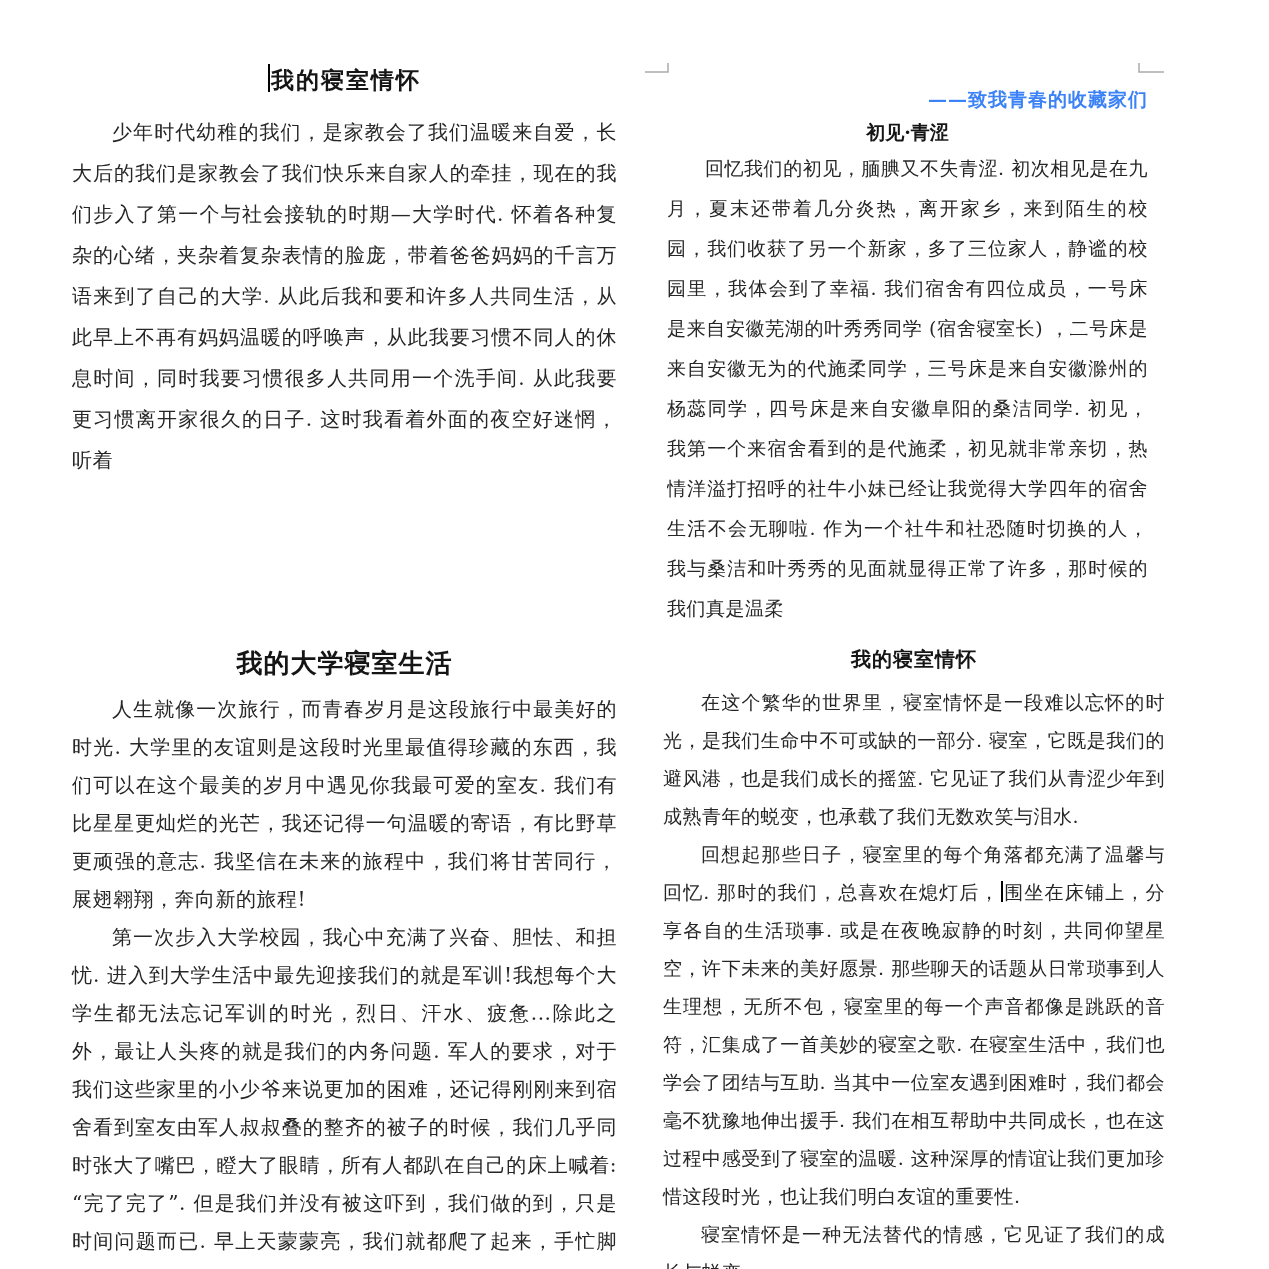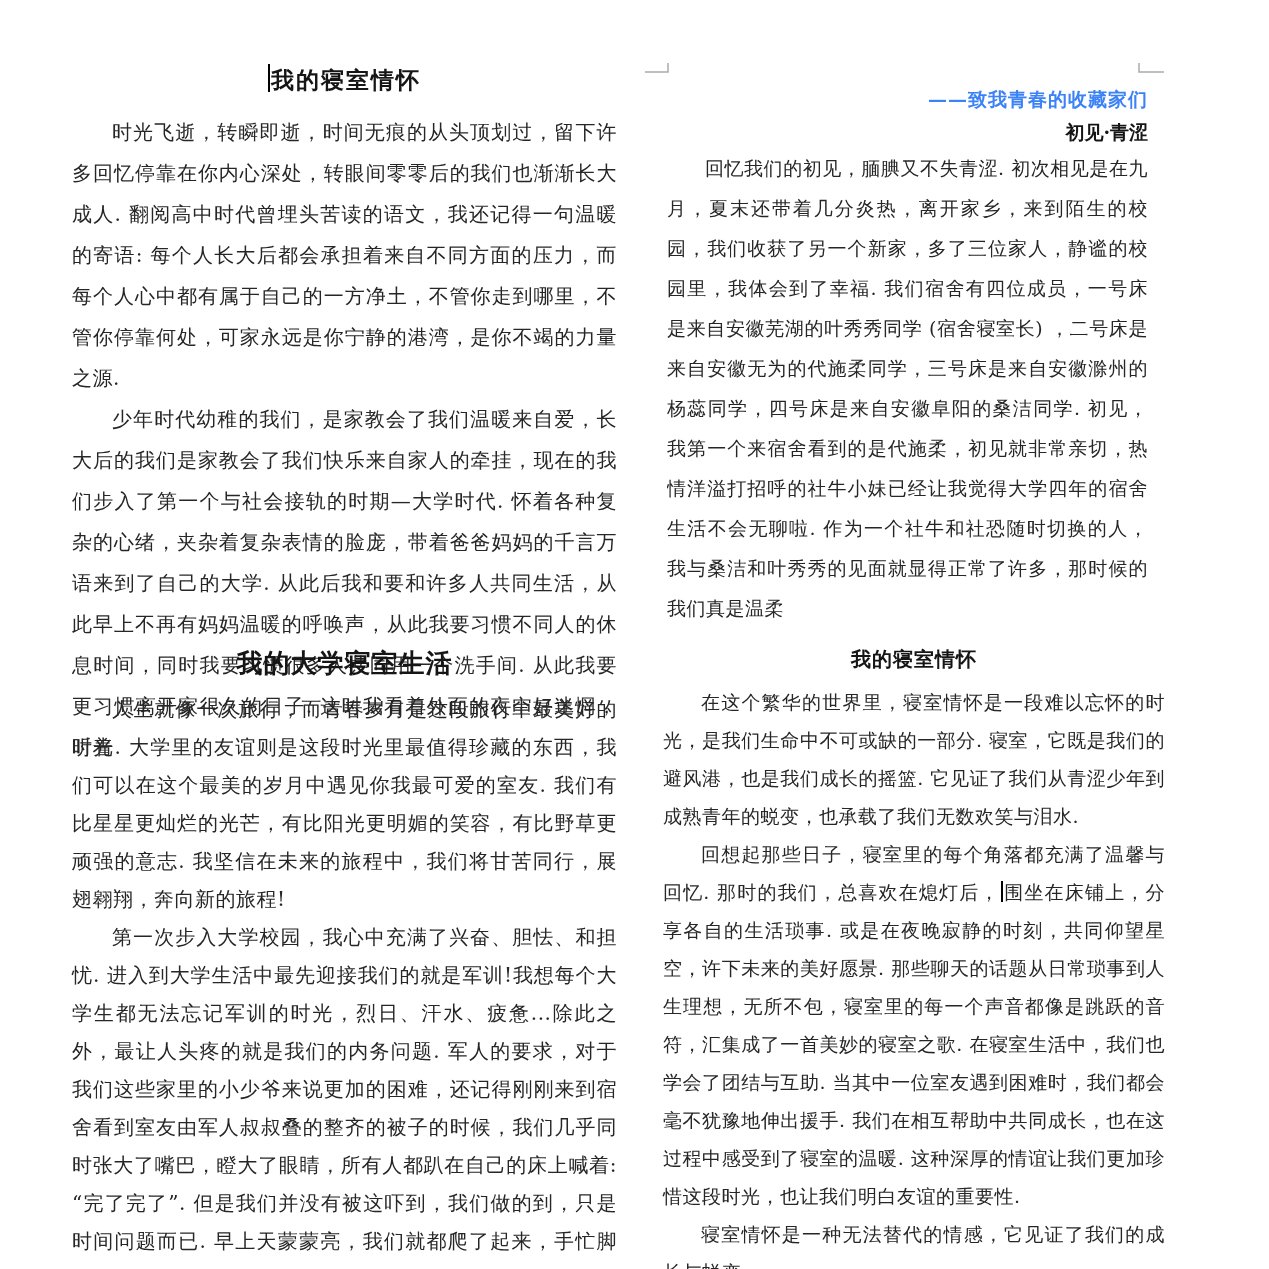--- a/index.html
+++ b/index.html
@@ -11,21 +11,21 @@
   .canvas{position:absolute;inset:0;background:#ffffff;}
   .page{position:absolute;}
 
   
   .doc-title{margin:0;font-weight:bold;text-align:center;color:#151515;}
   .body-para{
     margin:0;text-align:justify;text-indent:2em;
     letter-spacing:0.5px;color:#262626;
   }
   .subtitle{margin:0;font-weight:bold;text-align:right;color:#3b82f6;}
-  .section-heading{margin:0;font-weight:bold;text-align:right;color:#151515;}
+  .section-heading{margin:0;font-weight:bold;text-align:center;color:#151515;}
 
   
   .page-tl{left:72px;top:64px;width:545px;}
   .page-tl .doc-title{font-size:23px;line-height:32px;letter-spacing:2px;margin-bottom:16px;}
   .page-tl .body-para{font-size:20px;line-height:41px;}
 
   
   .page-tr{left:667px;top:84px;width:481px;height:540px;overflow:hidden;}
   .page-tr .doc-title{font-size:20px;line-height:28px;letter-spacing:1px;margin-bottom:4px;}
   .page-tr .subtitle{font-size:19px;line-height:30px;letter-spacing:1px;}
@@ -62,33 +62,32 @@
 
   <svg class="crop-mark crop-left" width="28" height="16" viewBox="0 0 28 16">
     <path d="M1,12 H24 V3" fill="none" stroke="#ababab" stroke-width="1.5"></path>
   </svg>
   <svg class="crop-mark crop-right" width="30" height="16" viewBox="0 0 30 16">
     <path d="M3,3 V12 H28" fill="none" stroke="#ababab" stroke-width="1.5"></path>
   </svg>
 
   <section class="page page-tl">
     <h1 class="doc-title"><span class="caret caret-title"></span><span>我的寝室情怀</span></h1>
-    <p class="body-para">时光飞逝，转瞬即逝，时间无痕的从头顶划过，留下许多回忆停靠在你内心深处，转眼间零零后的我们也渐渐长大成人. 翻阅高中时代曾埋头苦读的语文，我还记得一句温暖的寄语: 每个人长大后都会承担着来自不同方面的压力，而每个人心中都有属于自己的一方净土，不管你走到哪里，不管你停靠何处，可家永远是你宁静的港湾，是你不竭的力量之源.</p>
     <p class="body-para">少年时代幼稚的我们，是家教会了我们温暖来自爱，长大后的我们是家教会了我们快乐来自家人的牵挂，现在的我们步入了第一个与社会接轨的时期—大学时代. 怀着各种复杂的心绪，夹杂着复杂表情的脸庞，带着爸爸妈妈的千言万语来到了自己的大学. 从此后我和要和许多人共同生活，从此早上不再有妈妈温暖的呼唤声，从此我要习惯不同人的休息时间，同时我要习惯很多人共同用一个洗手间. 从此我要更习惯离开家很久的日子. 这时我看着外面的夜空好迷惘，听着</p>
   </section>
 
   <section class="page page-tr">
     <p class="subtitle">——致我青春的收藏家们</p>
     <h2 class="section-heading">初见·青涩</h2>
     <p class="body-para">回忆我们的初见，腼腆又不失青涩. 初次相见是在九月，夏末还带着几分炎热，离开家乡，来到陌生的校园，我们收获了另一个新家，多了三位家人，静谧的校园里，我体会到了幸福. 我们宿舍有四位成员，一号床是来自安徽芜湖的叶秀秀同学 (宿舍寝室长) ，二号床是来自安徽无为的代施柔同学，三号床是来自安徽滁州的杨蕊同学，四号床是来自安徽阜阳的桑洁同学. 初见，我第一个来宿舍看到的是代施柔，初见就非常亲切，热情洋溢打招呼的社牛小妹已经让我觉得大学四年的宿舍生活不会无聊啦. 作为一个社牛和社恐随时切换的人，我与桑洁和叶秀秀的见面就显得正常了许多，那时候的我们真是温柔</p>
   </section>
 
   <section class="page page-bl">
     <h1 class="doc-title">我的大学寝室生活</h1>
-    <p class="body-para">人生就像一次旅行，而青春岁月是这段旅行中最美好的时光. 大学里的友谊则是这段时光里最值得珍藏的东西，我们可以在这个最美的岁月中遇见你我最可爱的室友. 我们有比星星更灿烂的光芒，有比阳光更明媚的笑容，有比野草更顽强的意志. 我坚信在未来的旅程中，我们将甘苦同行，展翅翱翔，奔向新的旅程!</p>
+    <p class="body-para">人生就像一次旅行，而青春岁月是这段旅行中最美好的时光. 大学里的友谊则是这段时光里最值得珍藏的东西，我们可以在这个最美的岁月中遇见你我最可爱的室友. 我们有比星星更灿烂的光芒，我还记得一句温暖的寄语，有比野草更顽强的意志. 我坚信在未来的旅程中，我们将甘苦同行，展翅翱翔，奔向新的旅程!</p>
     <p class="body-para">第一次步入大学校园，我心中充满了兴奋、胆怯、和担忧. 进入到大学生活中最先迎接我们的就是军训!我想每个大学生都无法忘记军训的时光，烈日、汗水、疲惫...除此之外，最让人头疼的就是我们的内务问题. 军人的要求，对于我们这些家里的小少爷来说更加的困难，还记得刚刚来到宿舍看到室友由军人叔叔叠的整齐的被子的时候，我们几乎同时张大了嘴巴，瞪大了眼睛，所有人都趴在自己的床上喊着: “完了完了”. 但是我们并没有被这吓到，我们做的到，只是时间问题而已. 早上天蒙蒙亮，我们就都爬了起来，手忙脚乱，笨手笨脚的收拾着自己的床，不时地发出抱怨的声音，但是，这慌乱的早晨仍</p>
   </section>
 
   <section class="page page-br">
     <h1 class="doc-title">我的寝室情怀</h1>
     <p class="body-para">在这个繁华的世界里，寝室情怀是一段难以忘怀的时光，是我们生命中不可或缺的一部分. 寝室，它既是我们的避风港，也是我们成长的摇篮. 它见证了我们从青涩少年到成熟青年的蜕变，也承载了我们无数欢笑与泪水.</p>
     <p class="body-para"><span>回想起那些日子，寝室里的每个角落都充满了温馨与回忆. 那时的我们，总喜欢在熄灯后，</span><span class="caret caret-inline"></span><span>围坐在床铺上，分享各自的生活琐事. 或是在夜晚寂静的时刻，共同仰望星空，许下未来的美好愿景. 那些聊天的话题从日常琐事到人生理想，无所不包，寝室里的每一个声音都像是跳跃的音符，汇集成了一首美妙的寝室之歌. 在寝室生活中，我们也学会了团结与互助. 当其中一位室友遇到困难时，我们都会毫不犹豫地伸出援手. 我们在相互帮助中共同成长，也在这过程中感受到了寝室的温暖. 这种深厚的情谊让我们更加珍惜这段时光，也让我们明白友谊的重要性.</span></p>
     <p class="body-para">寝室情怀是一种无法替代的情感，它见证了我们的成长与蜕变.</p>
   </section>
 

